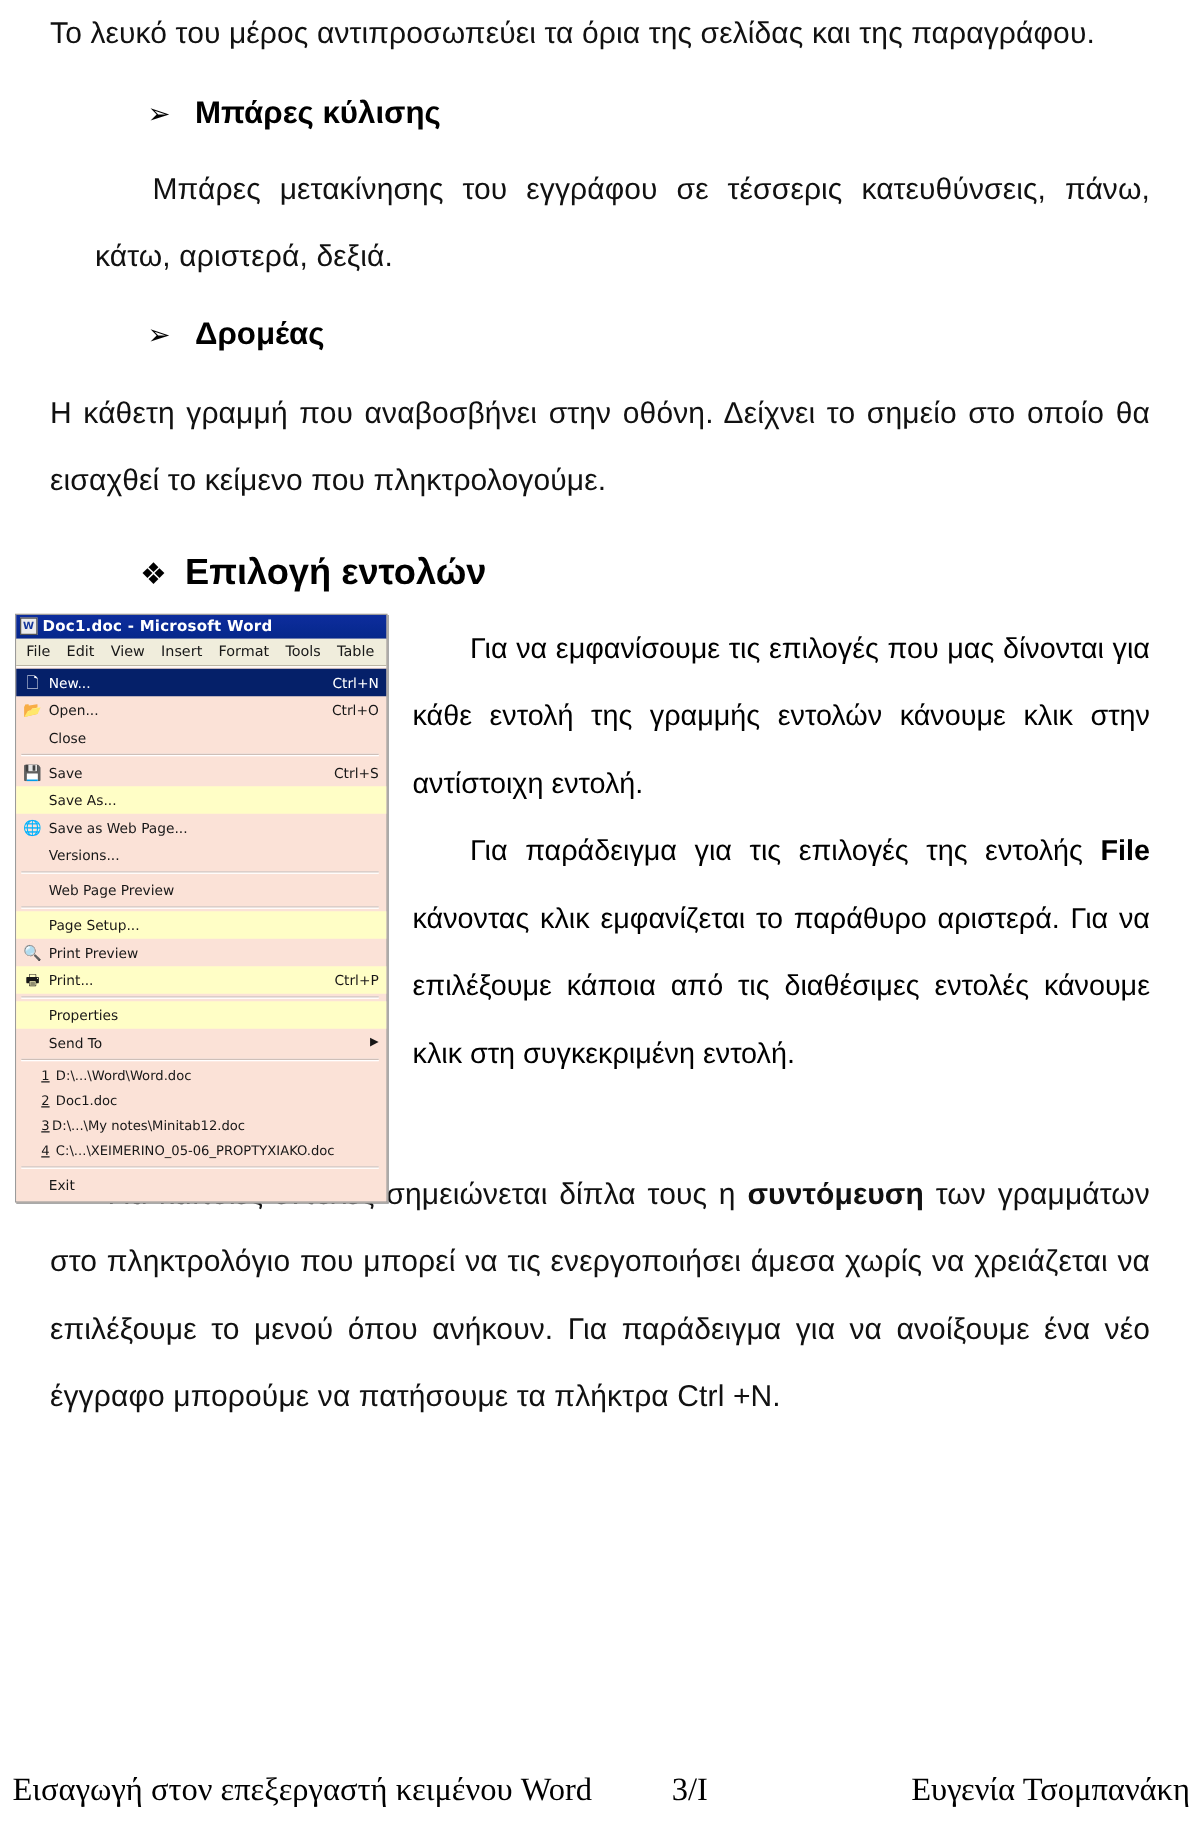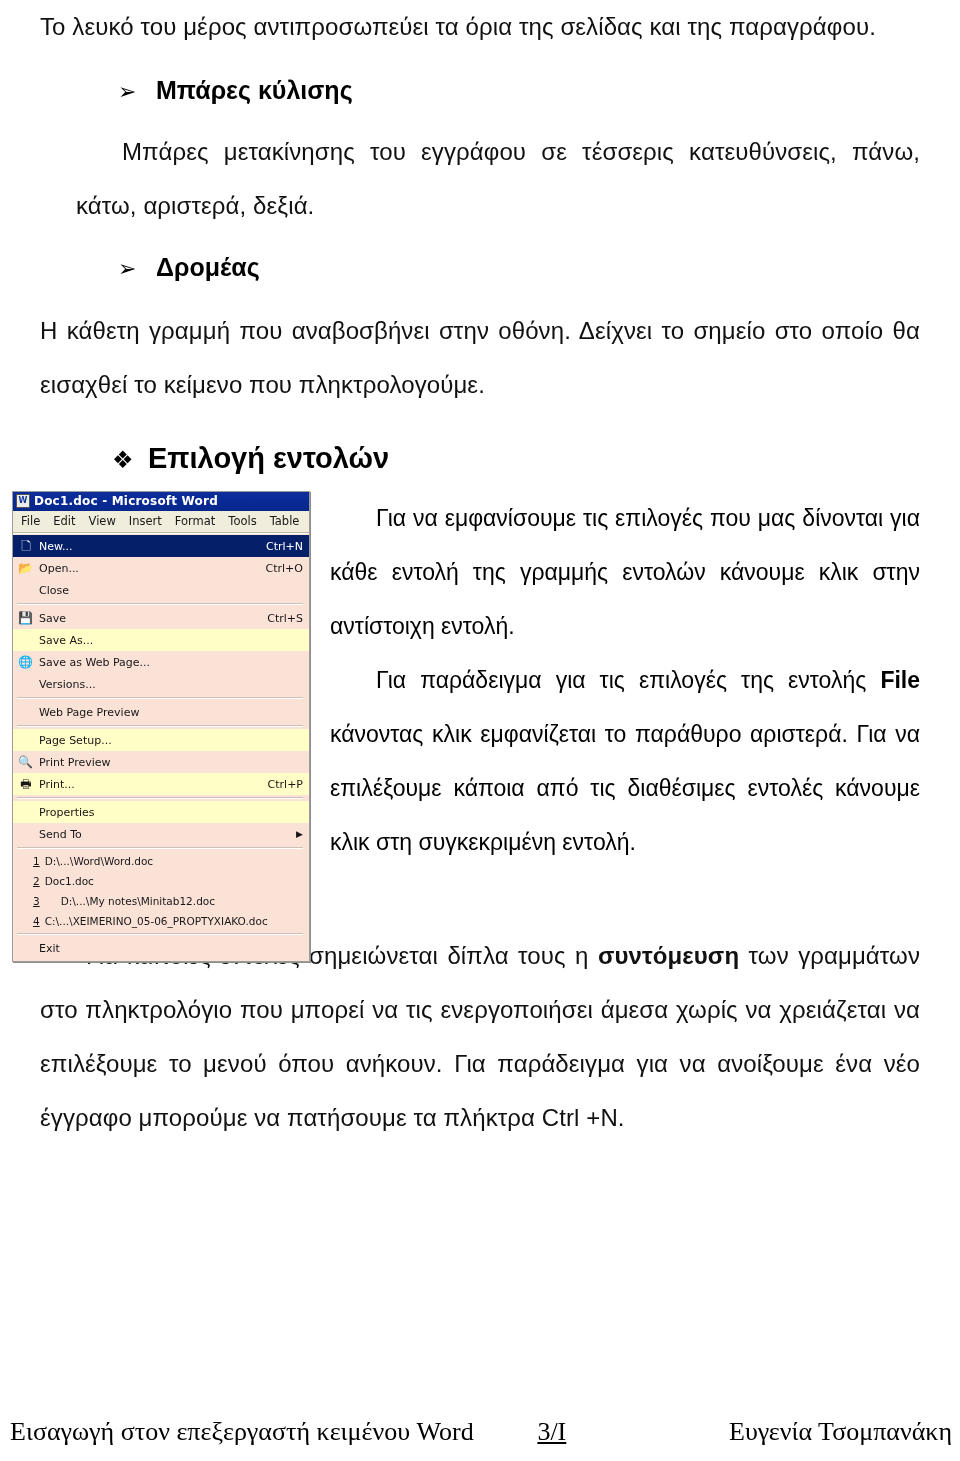--- a/index.html
+++ b/index.html
@@ -165,21 +165,21 @@
     bottom: 14px;
     padding: 0 8px 0 10px;
     font-family: "Liberation Serif", serif;
     font-size: 26px;
     display: flex;
     justify-content: space-between;
     align-items: baseline;
     color: #000;
   }
   .footer .fleft  { flex: 0 0 auto; }
-  .footer .fmid   { flex: 0 0 auto; margin-right: 99px; text-decoration: underline; }
+  .footer .fmid   { flex: 0 0 auto; margin-right: 99px; }
   .footer .fright { flex: 0 0 auto; }
 
   .sp { height: 1px; }
 </style>
 </head>
 <body>
 
 <div class="page">
 
   <div class="para">Το λευκό του μέρος αντιπροσωπεύει τα όρια της σελίδας και της παραγράφου.</div>
@@ -321,21 +321,21 @@
           <div class="mi">
             <span class="under">1</span>
             <span class="lbl" style="padding-left:5px">D:\...\Word\Word.doc</span>
           </div>
           <div class="mi">
             <span class="under">2</span>
             <span class="lbl" style="padding-left:5px">Doc1.doc</span>
           </div>
           <div class="mi">
             <span class="under">3</span>
-            <span class="lbl" style="padding-left:21px">D:\...\My notes\Minitab12.doc</span>
+            <span class="lbl" style="padding-left:2px">D:\...\My notes\Minitab12.doc</span>
           </div>
           <div class="mi">
             <span class="under">4</span>
             <span class="lbl" style="padding-left:5px">C:\...\XEIMERINO_05-06_PROPTYXIAKO.doc</span>
           </div>
         </div>
 
         <div class="msep"></div>
 
         <div class="mi">

